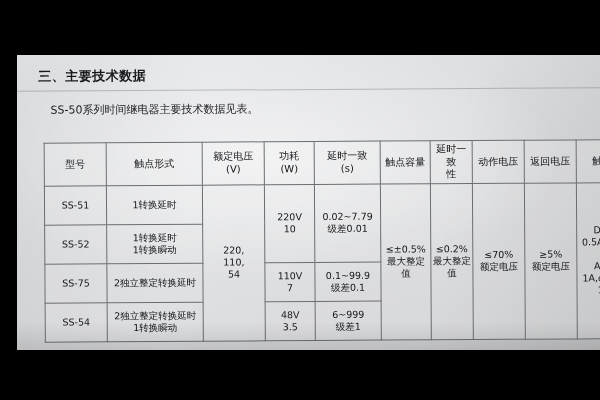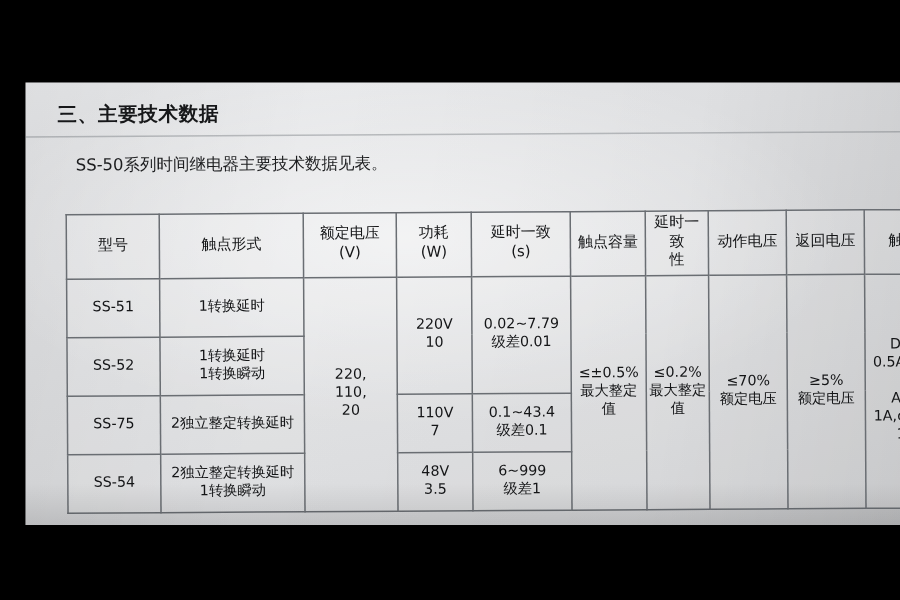--- a/index.html
+++ b/index.html
@@ -180,21 +180,21 @@
         <tbody>
 
           <tr>
             <td class="model-cell">SS-51</td>
             <td class="nowrap-stack">
               <span>1转换延时</span>
             </td>
             <td class="nowrap-stack" rowspan="4">
               <span>220,</span>
               <span>110,</span>
-              <span>20</span>
+              <span>54</span>
             </td>
             <td class="nowrap-stack" rowspan="2">
               <span>220V</span>
               <span>10</span>
             </td>
             <td class="nowrap-stack" rowspan="2">
               <span>0.02~7.79</span>
               <span>级差0.01</span>
             </td>
             <td class="nowrap-stack" rowspan="4">
@@ -234,21 +234,21 @@
           <tr>
             <td class="model-cell">SS-75</td>
             <td class="nowrap-stack">
               <span>2独立整定转换延时</span>
             </td>
             <td class="nowrap-stack">
               <span>110V</span>
               <span>7</span>
             </td>
             <td class="nowrap-stack">
-              <span>0.1~43.4</span>
+              <span>0.1~99.9</span>
               <span>级差0.1</span>
             </td>
           </tr>
 
           <tr>
             <td class="model-cell">SS-54</td>
             <td class="nowrap-stack">
               <span>2独立整定转换延时</span>
               <span>1转换瞬动</span>
             </td>

